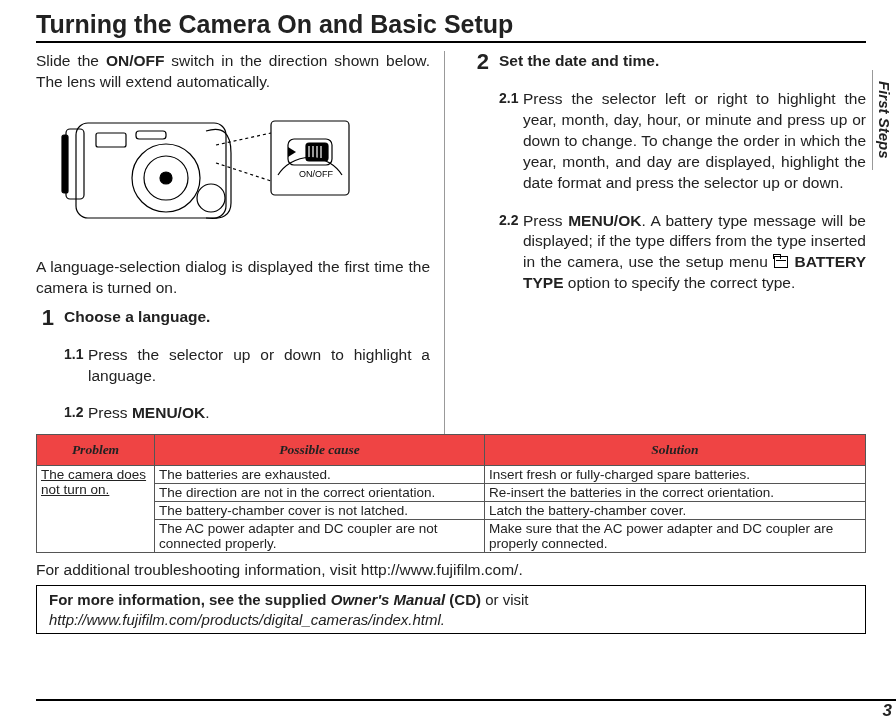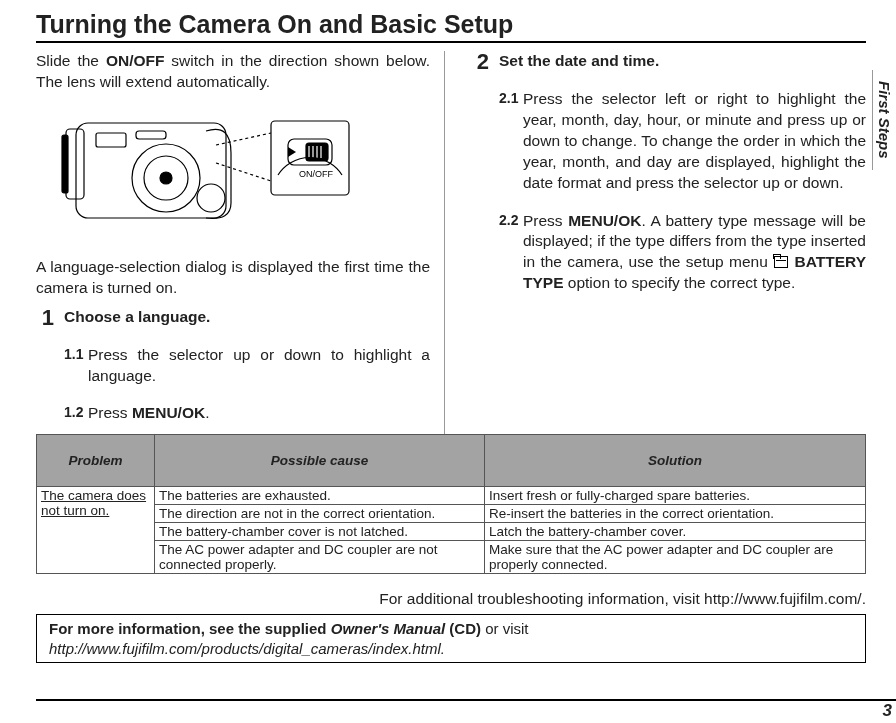--- a/index.html
+++ b/index.html
@@ -83,35 +83,35 @@
     font-weight: 700;
     font-size: 16px;
     margin: 10px 0 4px;
   }
   table.trouble {
     width: 100%;
     border-collapse: collapse;
     font-size: 13.5px;
   }
   table.trouble th {
-    background: #a3a3a3;
+    background: #ef4444;
     border: 1px solid #555;
     font-weight: 700;
-    padding: 18px 4px;
+    padding: 7px 4px;
     font-style: italic;
+    font-family: Liberation Serif, serif;
   }
   table.trouble td {
     border: 1px solid #555;
     padding: 1px 4px;
     vertical-align: top;
   }
   .addl {
     font-size: 15.5px;
-    margin: 16px 0 6px;
-    text-align: right;
+    margin: 8px 0 6px;
   }
   .info-box {
     border: 1px solid #000;
     padding: 4px 12px;
     font-size: 15px;
     line-height: 1.3;
   }
   .info-box .b { font-weight: 700; }
   .info-box .i { font-style: italic; }
   .side-tab {

